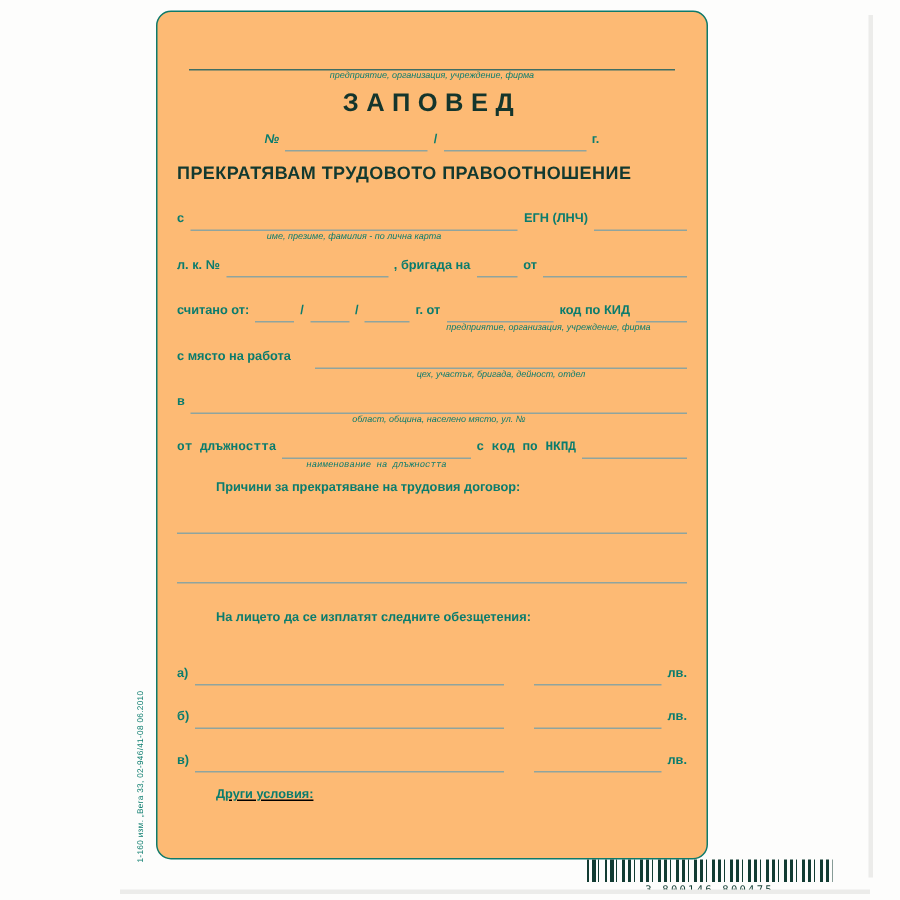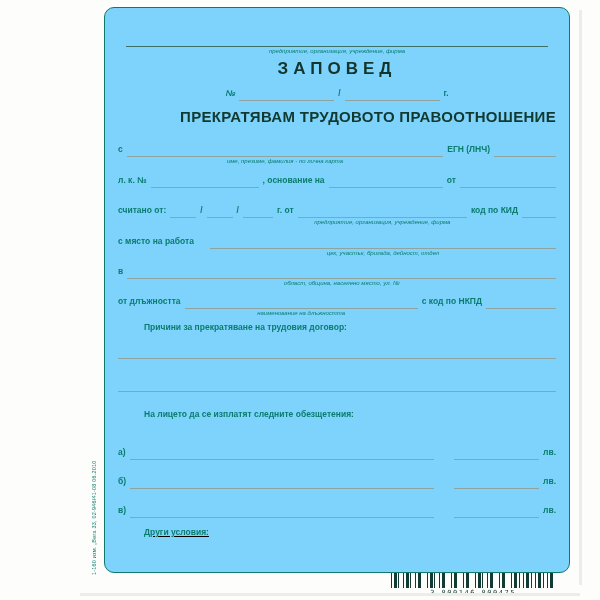--- a/index.html
+++ b/index.html
@@ -6,22 +6,22 @@
   body{
     width:600px;height:600px;position:relative;overflow:hidden;
     background:#fdfdfc;
     font-family:"Liberation Sans", sans-serif;
     -webkit-font-smoothing:antialiased;
   }
   .page-edge-r{position:absolute;right:18px;top:10px;width:3px;height:575px;background:#ececea;}
   .page-edge-b{position:absolute;left:80px;bottom:4px;width:500px;height:3px;background:#ececea;}
 
   .box{
-    position:absolute;left:104px;top:7px;width:466px;height:566px;
-    border:1.6px solid #0f7a6a;border-radius:10px;background:#7dd3fc;
+    position:absolute;left:104px;top:7px;width:368px;height:566px;
+    border:1.6px solid #0f7a6a;border-radius:10px;background:#fdba74;
     box-sizing:border-box;display:flex;flex-direction:column;overflow:hidden;
   }
   .sec1{flex:1;padding:20px 13px 2px 13px;}
 
   .t{color:#0a7c6d;font-weight:bold;font-size:8.5px;white-space:nowrap;}
   .it{font-style:italic;}
   .row{display:flex;align-items:baseline;gap:4px;position:relative;}
   .bl{display:inline-block;border-bottom:1px solid #8fa49e;min-width:14px;}
   .bl::after{content:"\00a0";}
   .grow{flex:1;}
@@ -30,21 +30,21 @@
   .cap{
     position:absolute;top:100%;left:0;right:0;margin-top:0.5px;text-align:center;
     font-size:6px;font-style:italic;font-weight:normal;color:#0a7c6d;white-space:nowrap;
     line-height:6px;
   }
   .title{
     text-align:center;color:#14352c;font-size:17px;font-weight:bold;
     letter-spacing:5px;margin:0 0 3px 0;
   }
   .heading{
-    text-align:right;color:#123930;font-size:15px;font-weight:bold;
+    text-align:left;color:#123930;font-size:12px;font-weight:bold;
     letter-spacing:.3px;margin:0 0 13px 0;
   }
   .ind1{margin-left:26px;}
 
   .imprint{
     position:absolute;left:91px;top:451px;height:124px;width:10px;
     writing-mode:vertical-rl;transform:rotate(180deg);
     font-size:5.5px;color:#0a7c6d;letter-spacing:.2px;white-space:nowrap;
   }
   .barcode{position:absolute;left:391px;top:573px;width:164px;}
@@ -93,21 +93,21 @@
         <span class="bl"></span>
         <span class="cap">име, презиме, фамилия - по лична карта</span>
       </span>
       <span class="t">ЕГН (ЛНЧ)</span>
       <span class="bl" style="width:62px;"></span>
     </div>
 
     <div class="row" style="margin-bottom:11px;">
       <span class="t">л. к. №</span>
       <span class="bl" style="width:108px;"></span>
-      <span class="t">, основание на</span>
+      <span class="t">, бригада на</span>
       <span class="bl grow"></span>
       <span class="t">от</span>
       <span class="bl" style="width:96px;"></span>
     </div>
 
     <div class="row" style="margin-bottom:12px;">
       <span class="t">считано от:</span>
       <span class="bl" style="width:26px;"></span>
       <span class="t">/</span>
       <span class="bl" style="width:26px;"></span>
@@ -131,21 +131,21 @@
     </div>
 
     <div class="row" style="margin-bottom:11px;">
       <span class="t">в</span>
       <span class="field grow">
         <span class="bl"></span>
         <span class="cap">област, община, населено място, ул. №</span>
       </span>
     </div>
 
-    <div class="row" style="margin-bottom:13px;">
+    <div class="row" style="margin-bottom:13px;font-family:Liberation Mono, monospace;">
       <span class="t">от длъжността</span>
       <span class="field grow">
         <span class="bl"></span>
         <span class="cap">наименование на длъжността</span>
       </span>
       <span class="t">с код по НКПД</span>
       <span class="bl" style="width:70px;"></span>
     </div>
 
     <div class="row ind1" style="margin-bottom:8px;">

